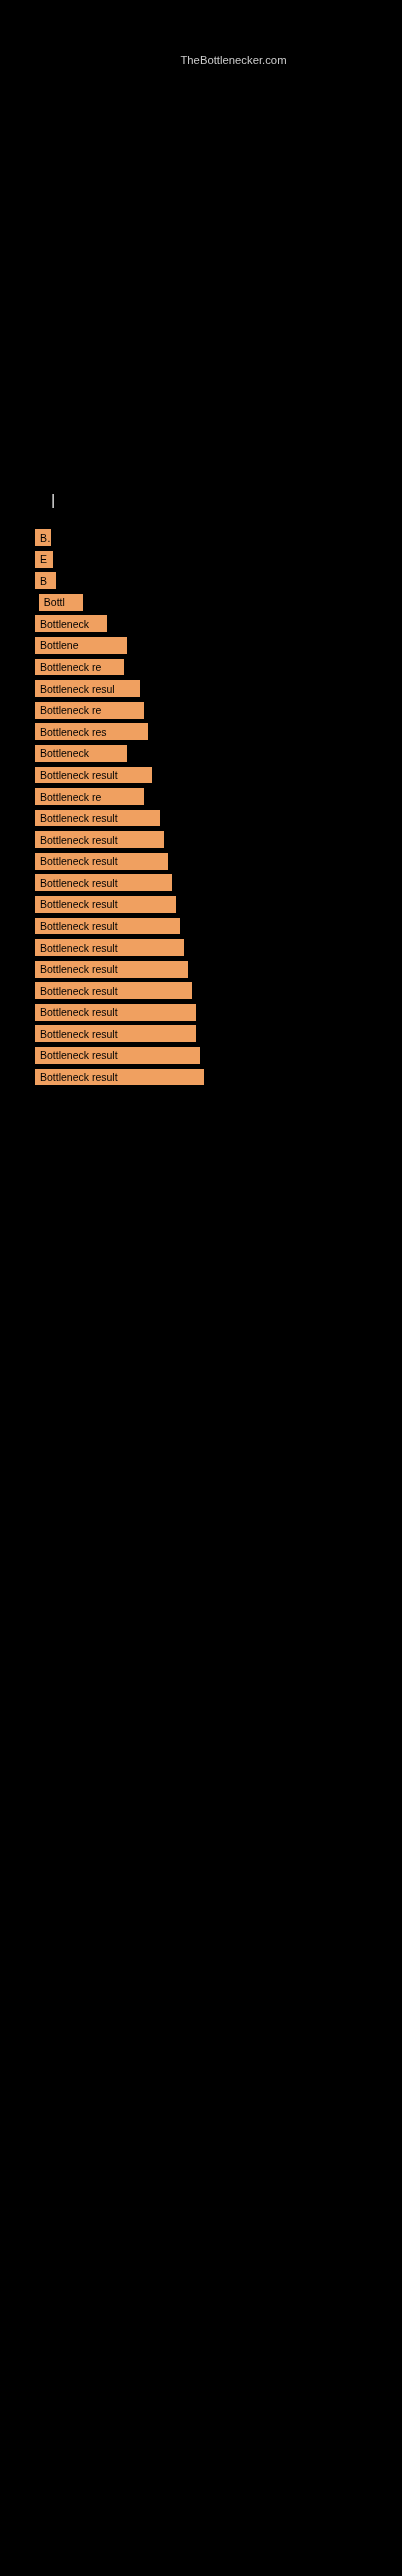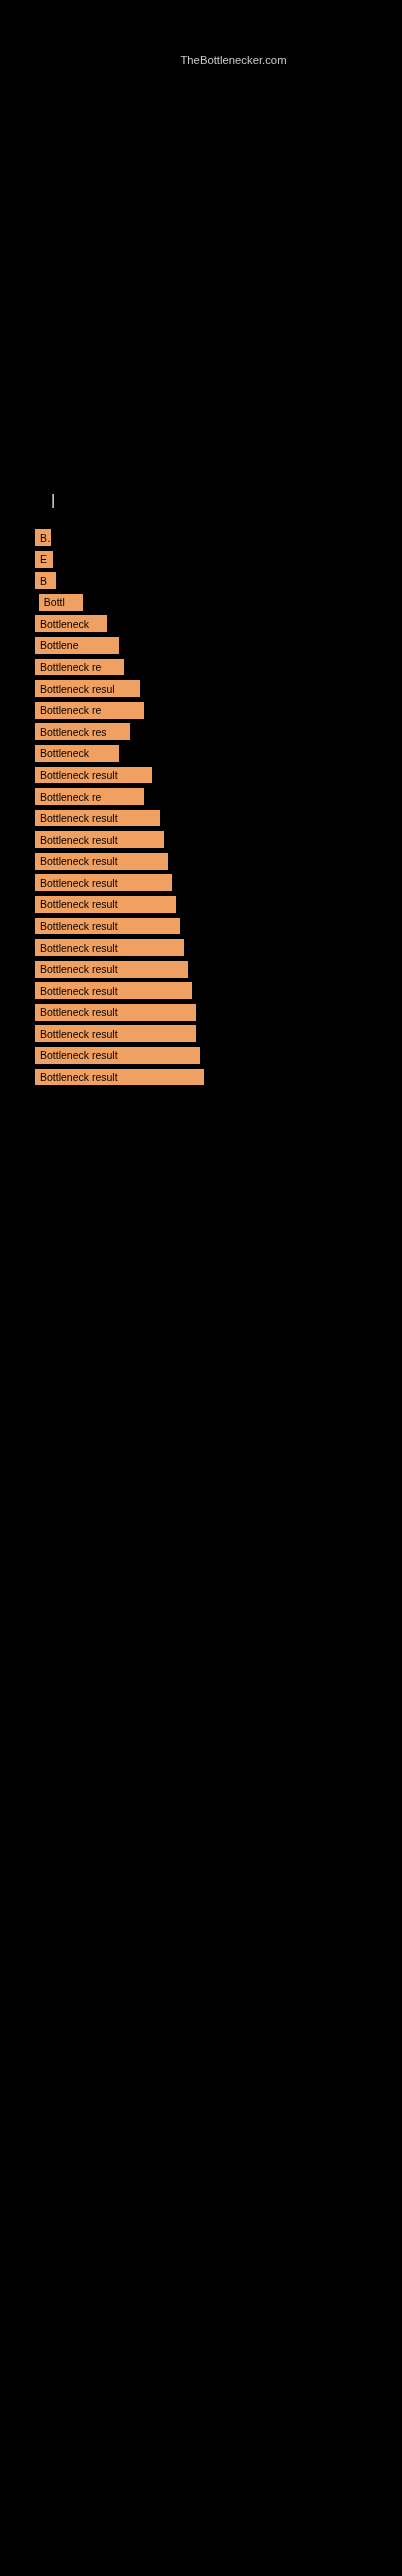--- a/index.html
+++ b/index.html
@@ -31,25 +31,25 @@
       overflow: hidden;
       text-overflow: ellipsis;
     }
 
     
     .w-20  { width: 16px; }
     .w-22  { width: 17.7px; }
     .w-26  { width: 21px; }
     .w-55  { width: 44px; margin-left: 7px; }
     .w-90  { width: 72px; }
-    .w-95  { width: 84px; }
+    .w-95  { width: 92px; }
     .w-110 { width: 89px; }
     .w-130 { width: 105px; }
     .w-135 { width: 109px; }
-    .w-140 { width: 95px; }
+    .w-140 { width: 113px; }
     .w-145 { width: 117px; }
     .w-155 { width: 125px; }
     .w-160 { width: 129px; }
     .w-165 { width: 133px; }
     .w-170 { width: 137px; }
     .w-175 { width: 141px; }
     .w-180 { width: 145px; }
     .w-185 { width: 149px; }
     .w-190 { width: 153px; }
     .w-195 { width: 157px; }

